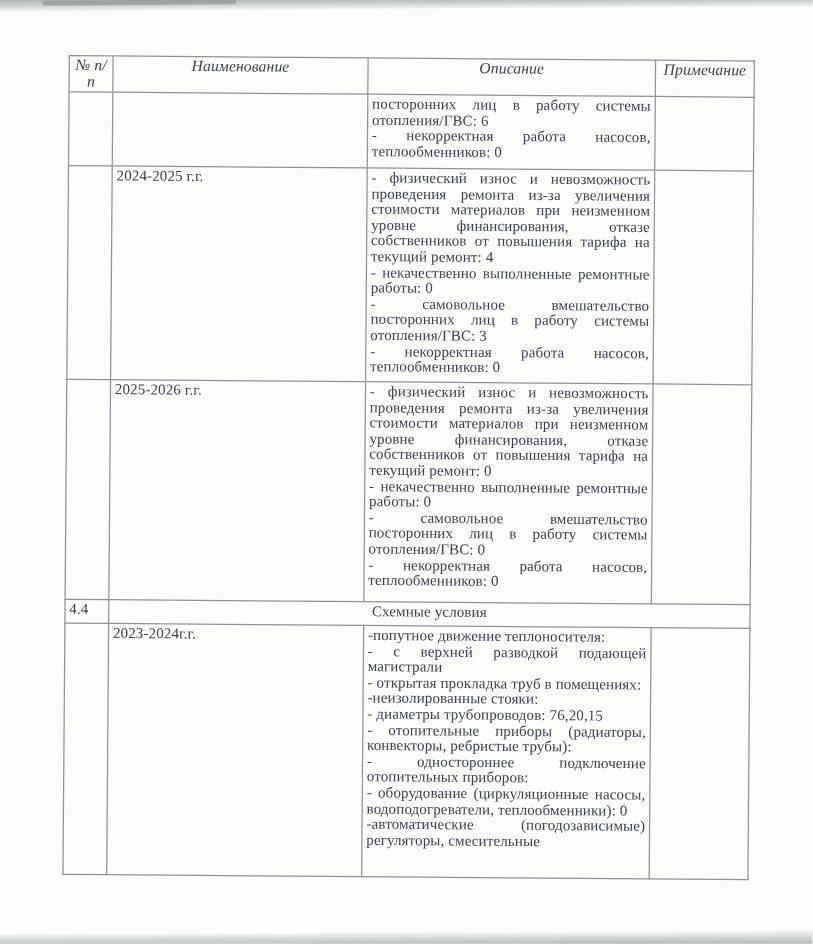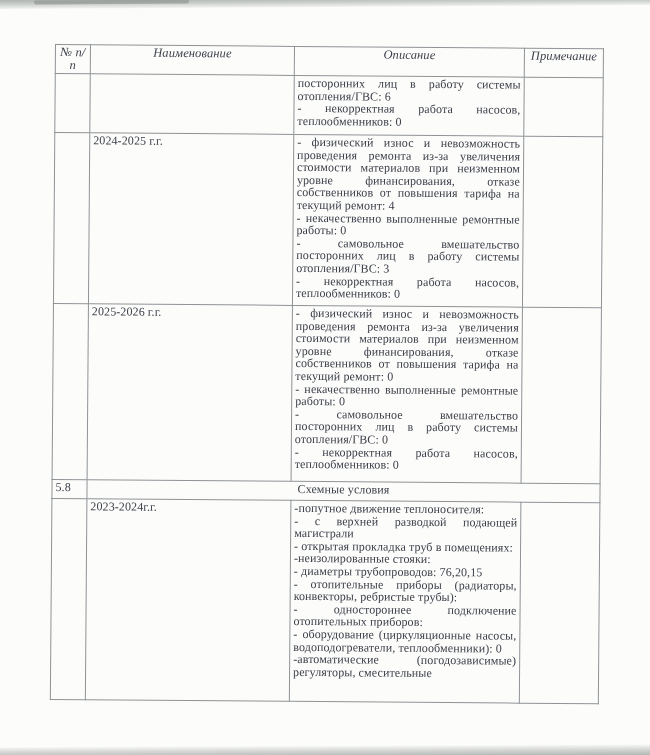--- a/index.html
+++ b/index.html
@@ -142,21 +142,21 @@
         <td class="name">2025-2026 г.г.</td>
         <td class="desc">
           <p>- физический износ и невозможность проведения ремонта из-за увеличения стоимости материалов при неизменном уровне финансирования, отказе собственников от повышения тарифа на текущий ремонт: 0</p>
           <p>- некачественно выполненные ремонтные работы: 0</p>
           <p>- самовольное вмешательство посторонних лиц в работу системы отопления/ГВС: 0</p>
           <p>- некорректная работа насосов, теплообменников: 0</p>
         </td>
         <td class="note"></td>
       </tr>
       <tr>
-        <td class="num">5.8</td>
+        <td class="num">4.4</td>
         <td class="section" colspan="3">Схемные условия</td>
       </tr>
       <tr>
         <td class="num"></td>
         <td class="name">2023-2024г.г.</td>
         <td class="desc">
           <p>-попутное движение теплоносителя:</p>
           <p>- с верхней разводкой подающей магистрали</p>
           <p>- открытая прокладка труб в помещениях:</p>
           <p>-неизолированные стояки:</p>

